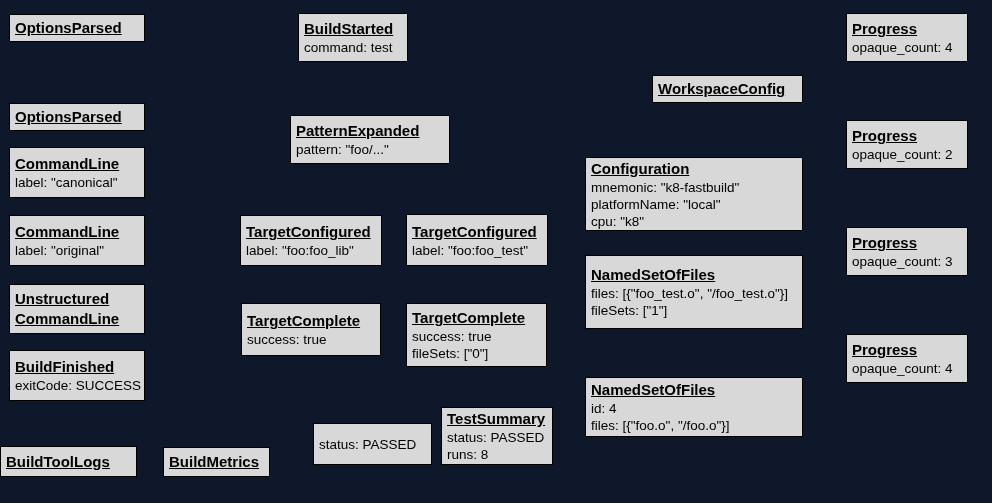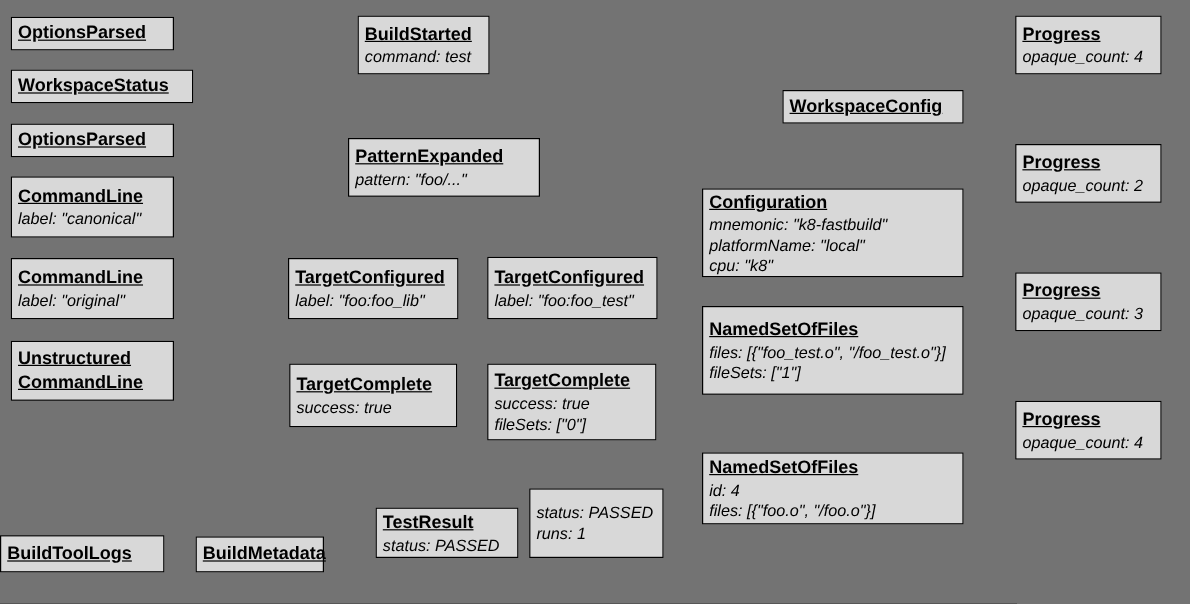--- a/index.html
+++ b/index.html
@@ -4,21 +4,21 @@
 <style>
   html, body { margin: 0; padding: 0; }
   body {
     background: #000;
     font-family: "Liberation Sans", "DejaVu Sans", sans-serif;
   }
   #canvas {
     position: relative;
     width: 992px;
     height: 503px;
-    background: #737373;
+    background: #0f172a;
     overflow: hidden;
   }
   .node {
     position: absolute;
     box-sizing: border-box;
     background: #d8d8d8;
     border: 1px solid #000;
     color: #000;
     padding: 2px 5px;
     display: flex;
@@ -29,62 +29,62 @@
     font-size: 15px;
     font-weight: bold;
     line-height: 20px;
     text-decoration: underline;
     white-space: nowrap;
   }
   .node .l {
     font-size: 13.5px;
     line-height: 17px;
     white-space: nowrap;
-    font-style: italic;
   }
 </style>
 </head>
 <body>
 
 <div id="canvas">
 
   <div class="node" style="left:9px;top:14px;width:136px;height:28px">
     <div class="t">OptionsParsed</div>
   </div>
 
-  <div class="node" style="left:9px;top:58px;width:152px;height:28px">
-    <div class="t">WorkspaceStatus</div>
-  </div>
 
   <div class="node" style="left:9px;top:103px;width:136px;height:28px">
     <div class="t">OptionsParsed</div>
   </div>
 
   <div class="node" style="left:9px;top:147px;width:136px;height:51px">
     <div class="t">CommandLine</div>
     <div class="l">label: "canonical"</div>
   </div>
 
   <div class="node" style="left:9px;top:215px;width:136px;height:51px">
     <div class="t">CommandLine</div>
     <div class="l">label: "original"</div>
   </div>
 
   <div class="node" style="left:9px;top:284px;width:136px;height:50px">
     <div class="t">Unstructured</div>
     <div class="t">CommandLine</div>
   </div>
 
+  <div class="node" style="left:9px;top:350px;width:136px;height:51px">
+    <div class="t">BuildFinished</div>
+    <div class="l">exitCode: SUCCESS</div>
+  </div>
 
   <div class="node" style="left:0;top:446px;width:137px;height:31px">
     <div class="t">BuildToolLogs</div>
   </div>
 
   <div class="node" style="left:163px;top:447px;width:107px;height:30px">
-    <div class="t">BuildMetadata</div>
+    <div class="t">BuildMetrics</div>
   </div>
 
   <div class="node" style="left:298px;top:13px;width:110px;height:49px">
     <div class="t">BuildStarted</div>
     <div class="l">command: test</div>
   </div>
 
   <div class="node" style="left:290px;top:115px;width:160px;height:49px">
     <div class="t">PatternExpanded</div>
     <div class="l">pattern: "foo/..."</div>
@@ -105,27 +105,27 @@
     <div class="l">success: true</div>
   </div>
 
   <div class="node" style="left:406px;top:303px;width:141px;height:64px">
     <div class="t">TargetComplete</div>
     <div class="l">success: true</div>
     <div class="l">fileSets: ["0"]</div>
   </div>
 
   <div class="node" style="left:313px;top:423px;width:119px;height:42px">
-    <div class="t">TestResult</div>
     <div class="l">status: PASSED</div>
   </div>
 
   <div class="node" style="left:441px;top:407px;width:112px;height:58px">
+    <div class="t">TestSummary</div>
     <div class="l">status: PASSED</div>
-    <div class="l">runs: 1</div>
+    <div class="l">runs: 8</div>
   </div>
 
   <div class="node" style="left:652px;top:75px;width:151px;height:28px">
     <div class="t">WorkspaceConfig</div>
   </div>
 
   <div class="node" style="left:585px;top:157px;width:218px;height:74px">
     <div class="t">Configuration</div>
     <div class="l">mnemonic: "k8-fastbuild"</div>
     <div class="l">platformName: "local"</div>

